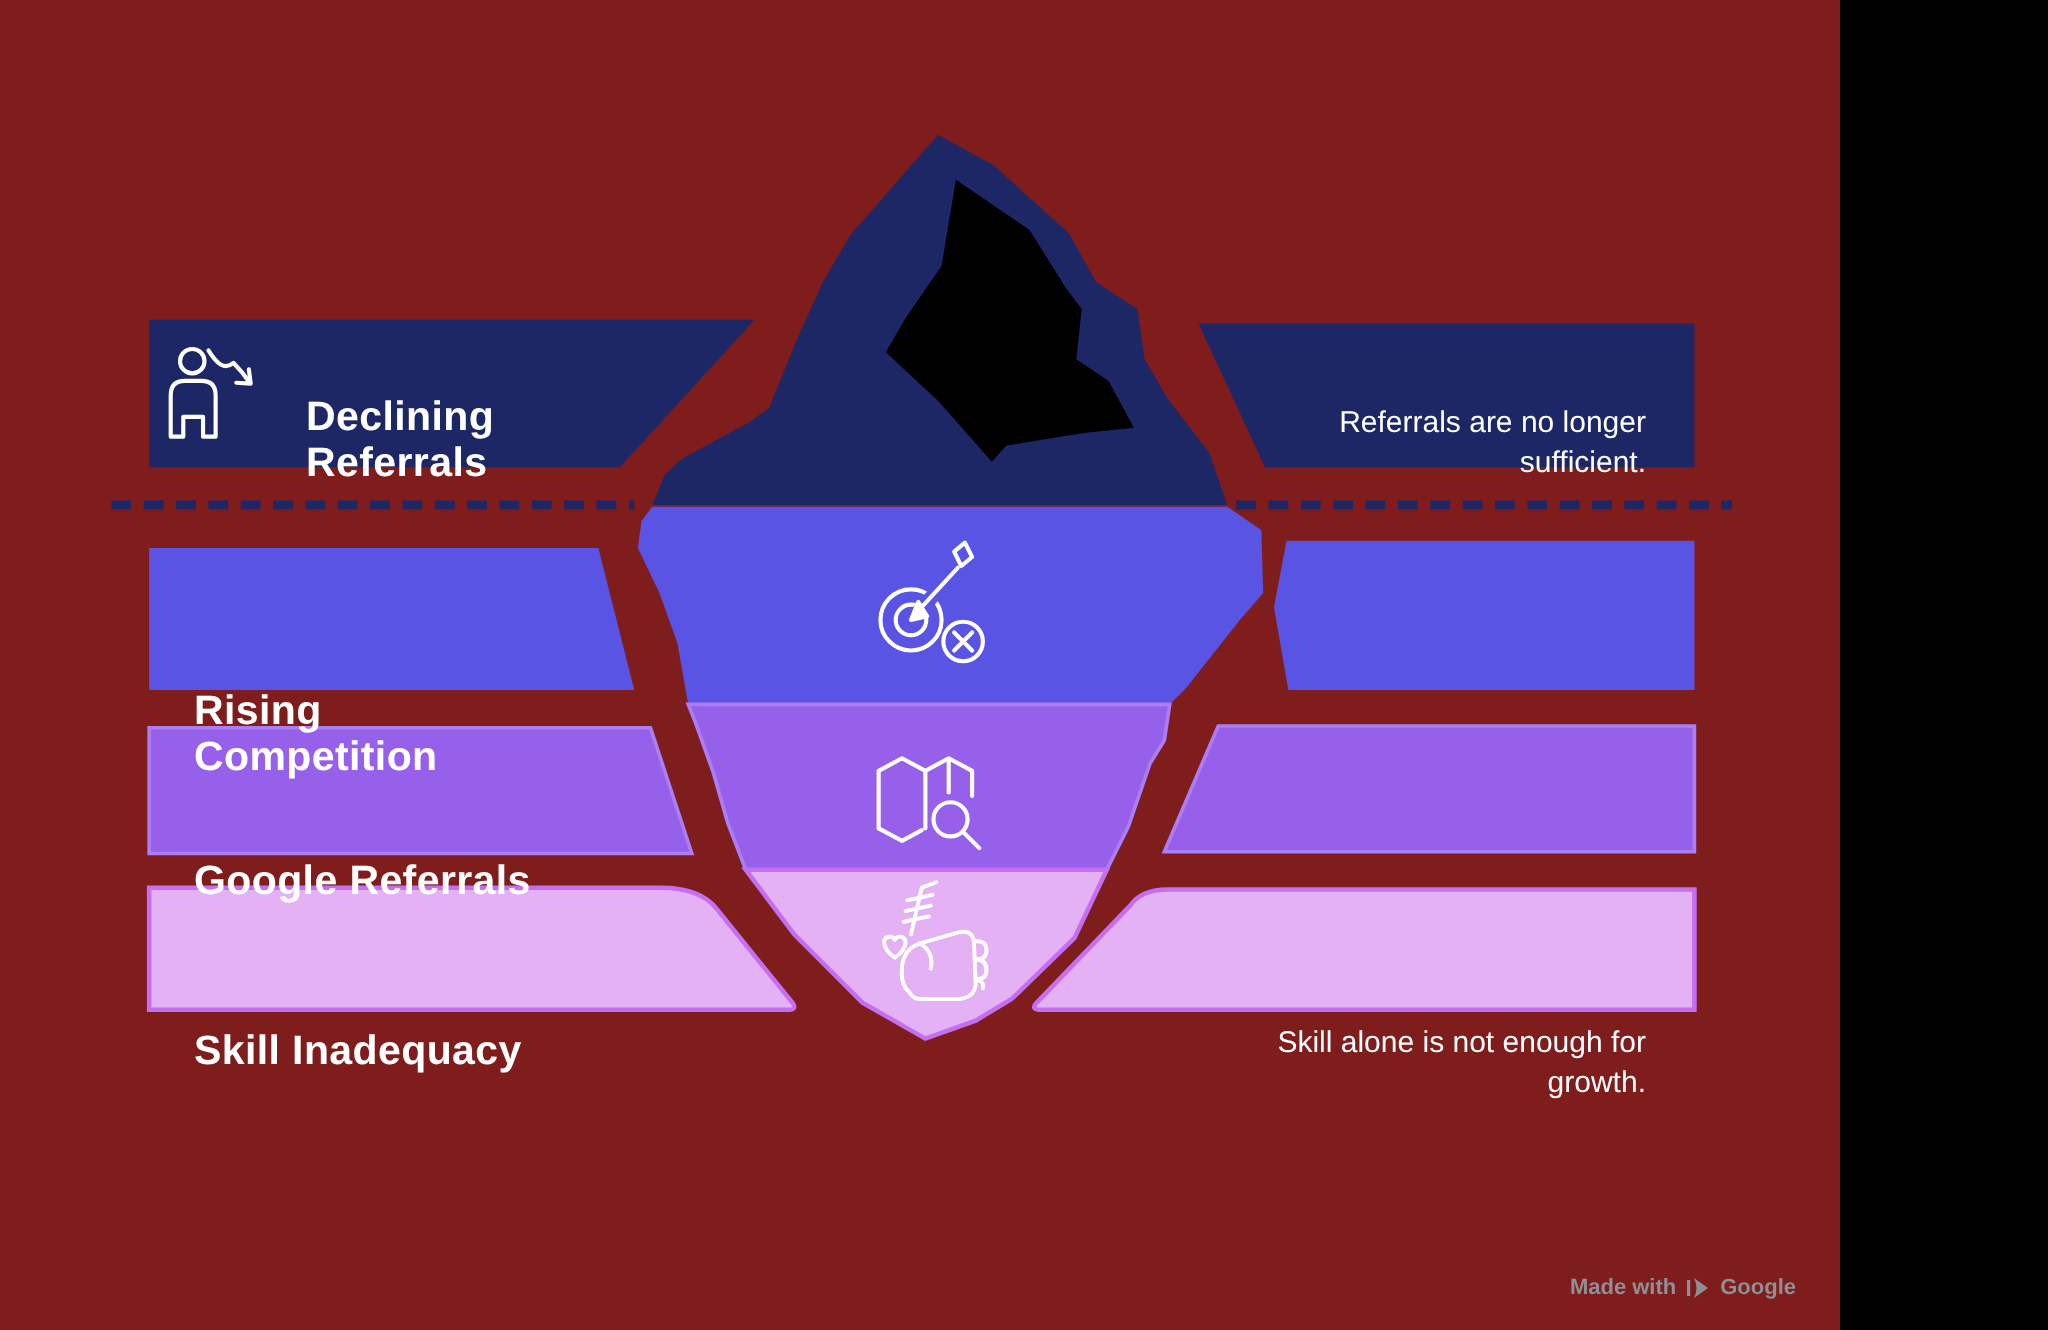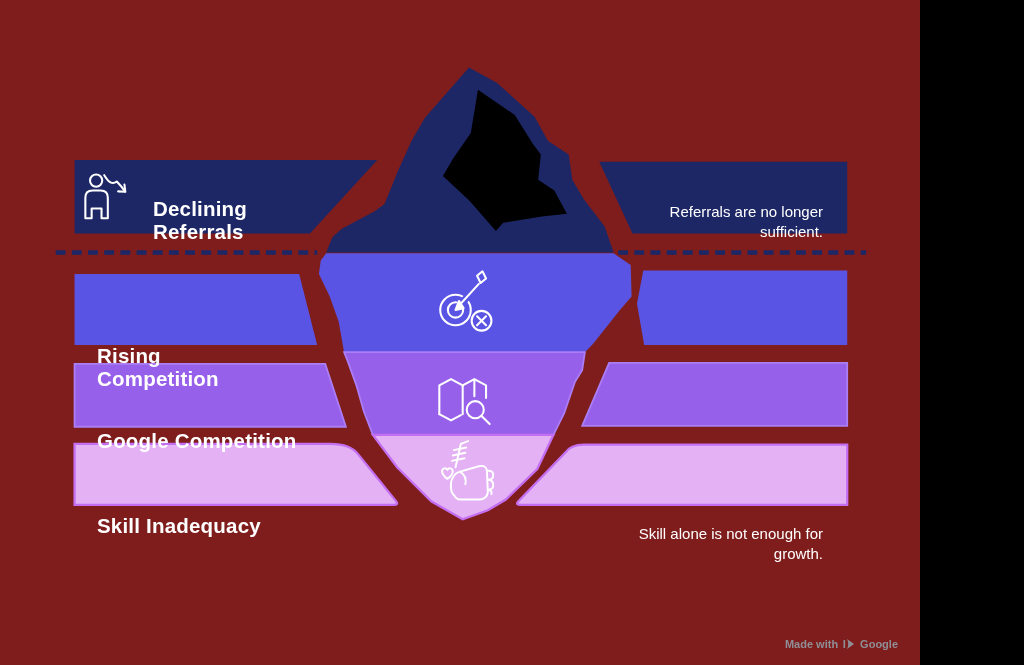--- a/index.html
+++ b/index.html
@@ -86,25 +86,25 @@
                L543,548 Q542,555 534,556 L512,556 Q508,556 506,552 Z"></path>
       <path d="M542,524 Q549,523 549,529 Q549,534 543,534"></path>
       <path d="M543,534 Q549,534 549,540 Q549,545 543,545"></path>
       <path d="M543,545 Q548,546 547,550"></path>
       <path d="M512,525 Q520,530 518,539"></path>
     </g>
   </svg>
 
   <div class="t title" style="left:153px;top:197px;width:130px;">Declining Referrals</div>
   <div class="t title" style="left:97px;top:332px;width:150px;margin-top:12px;">Rising Competition</div>
-  <div class="t title" style="left:97px;top:429px;width:260px;">Google Competition</div>
+  <div class="t title" style="left:97px;top:429px;width:260px;">Google Referrals</div>
   <div class="t title" style="left:97px;top:514px;width:260px;">Skill Inadequacy</div>
 
   <div class="t desc" style="right:97px;top:202px;width:180px;">Referrals are no longer sufficient.</div>
-  <div class="t desc" style="right:97px;top:524px;width:190px;">Skill alone is not enough for growth.</div>
+  <div class="t desc" style="right:97px;top:512px;width:190px;">Skill alone is not enough for growth.</div>
 
   <div class="watermark">
     <span>Made with</span>
     <svg width="12" height="12" viewBox="0 0 12 12">
       <rect x="0.5" y="2" width="1.6" height="8" fill="#8f8f95"></rect>
       <path d="M4,1 L11,6 L4,11 Q6.5,6 4,1 Z" fill="#8f8f95"></path>
     </svg>
     <span>Google</span>
   </div>
 

